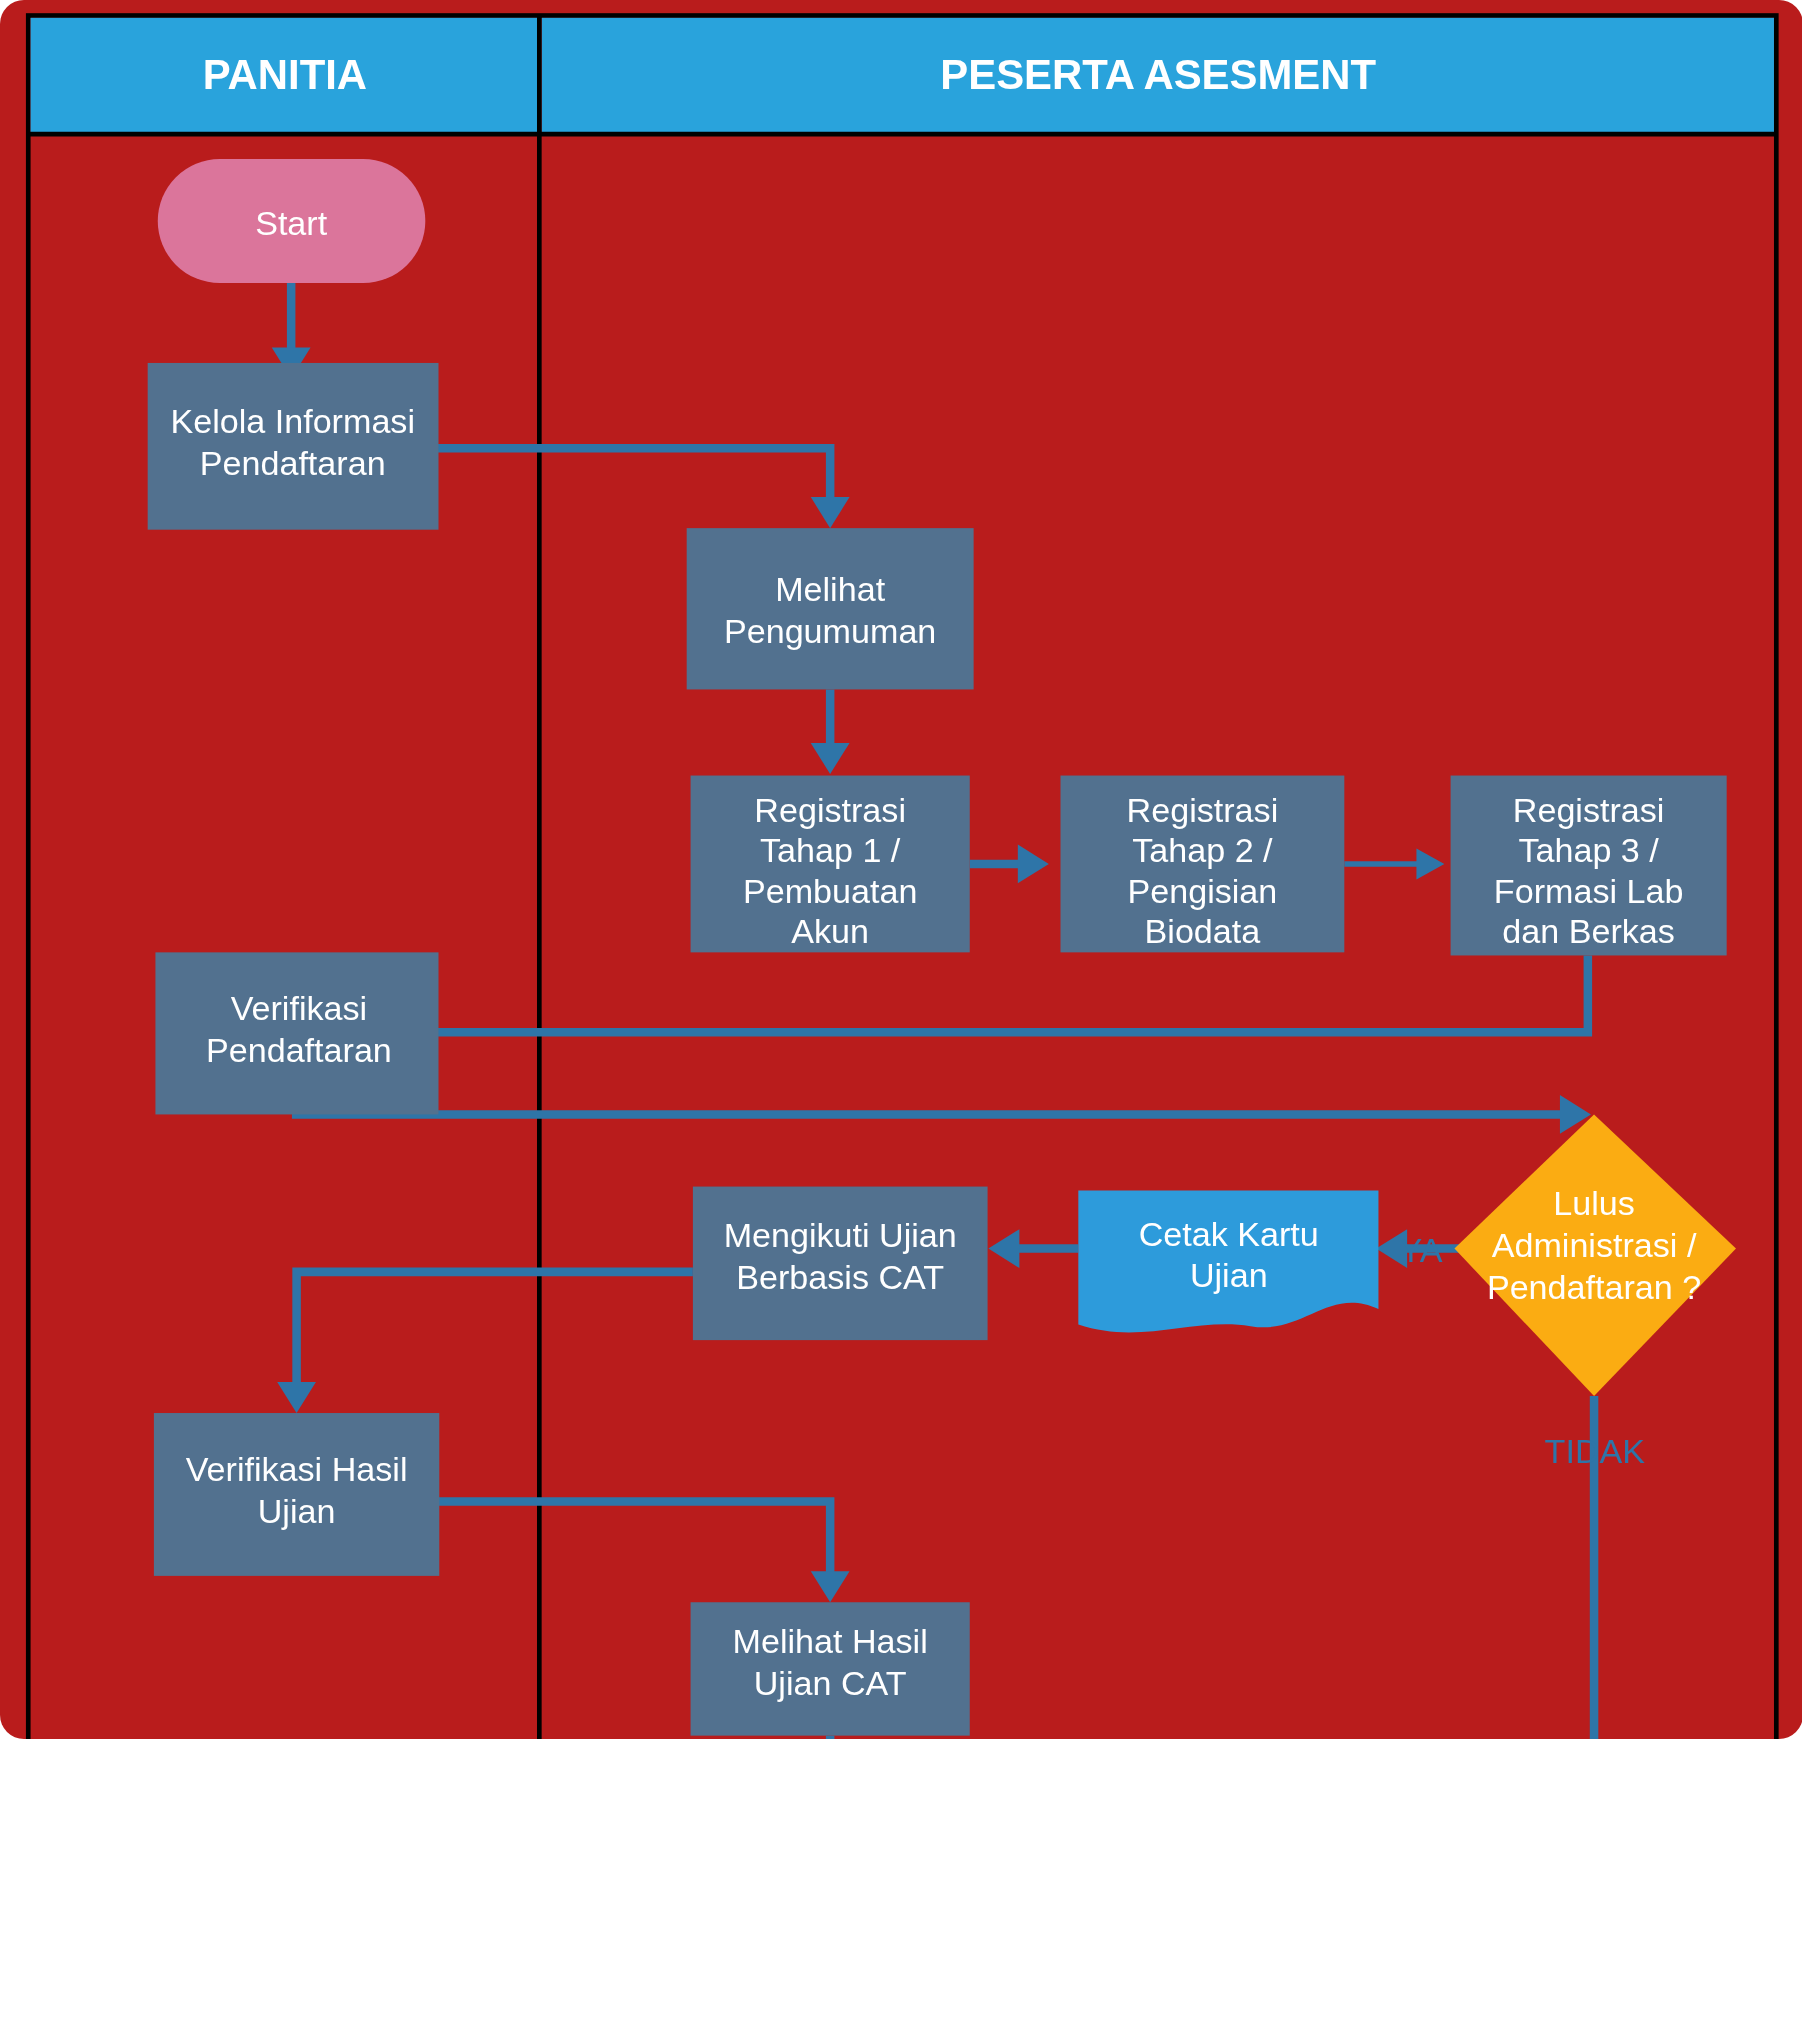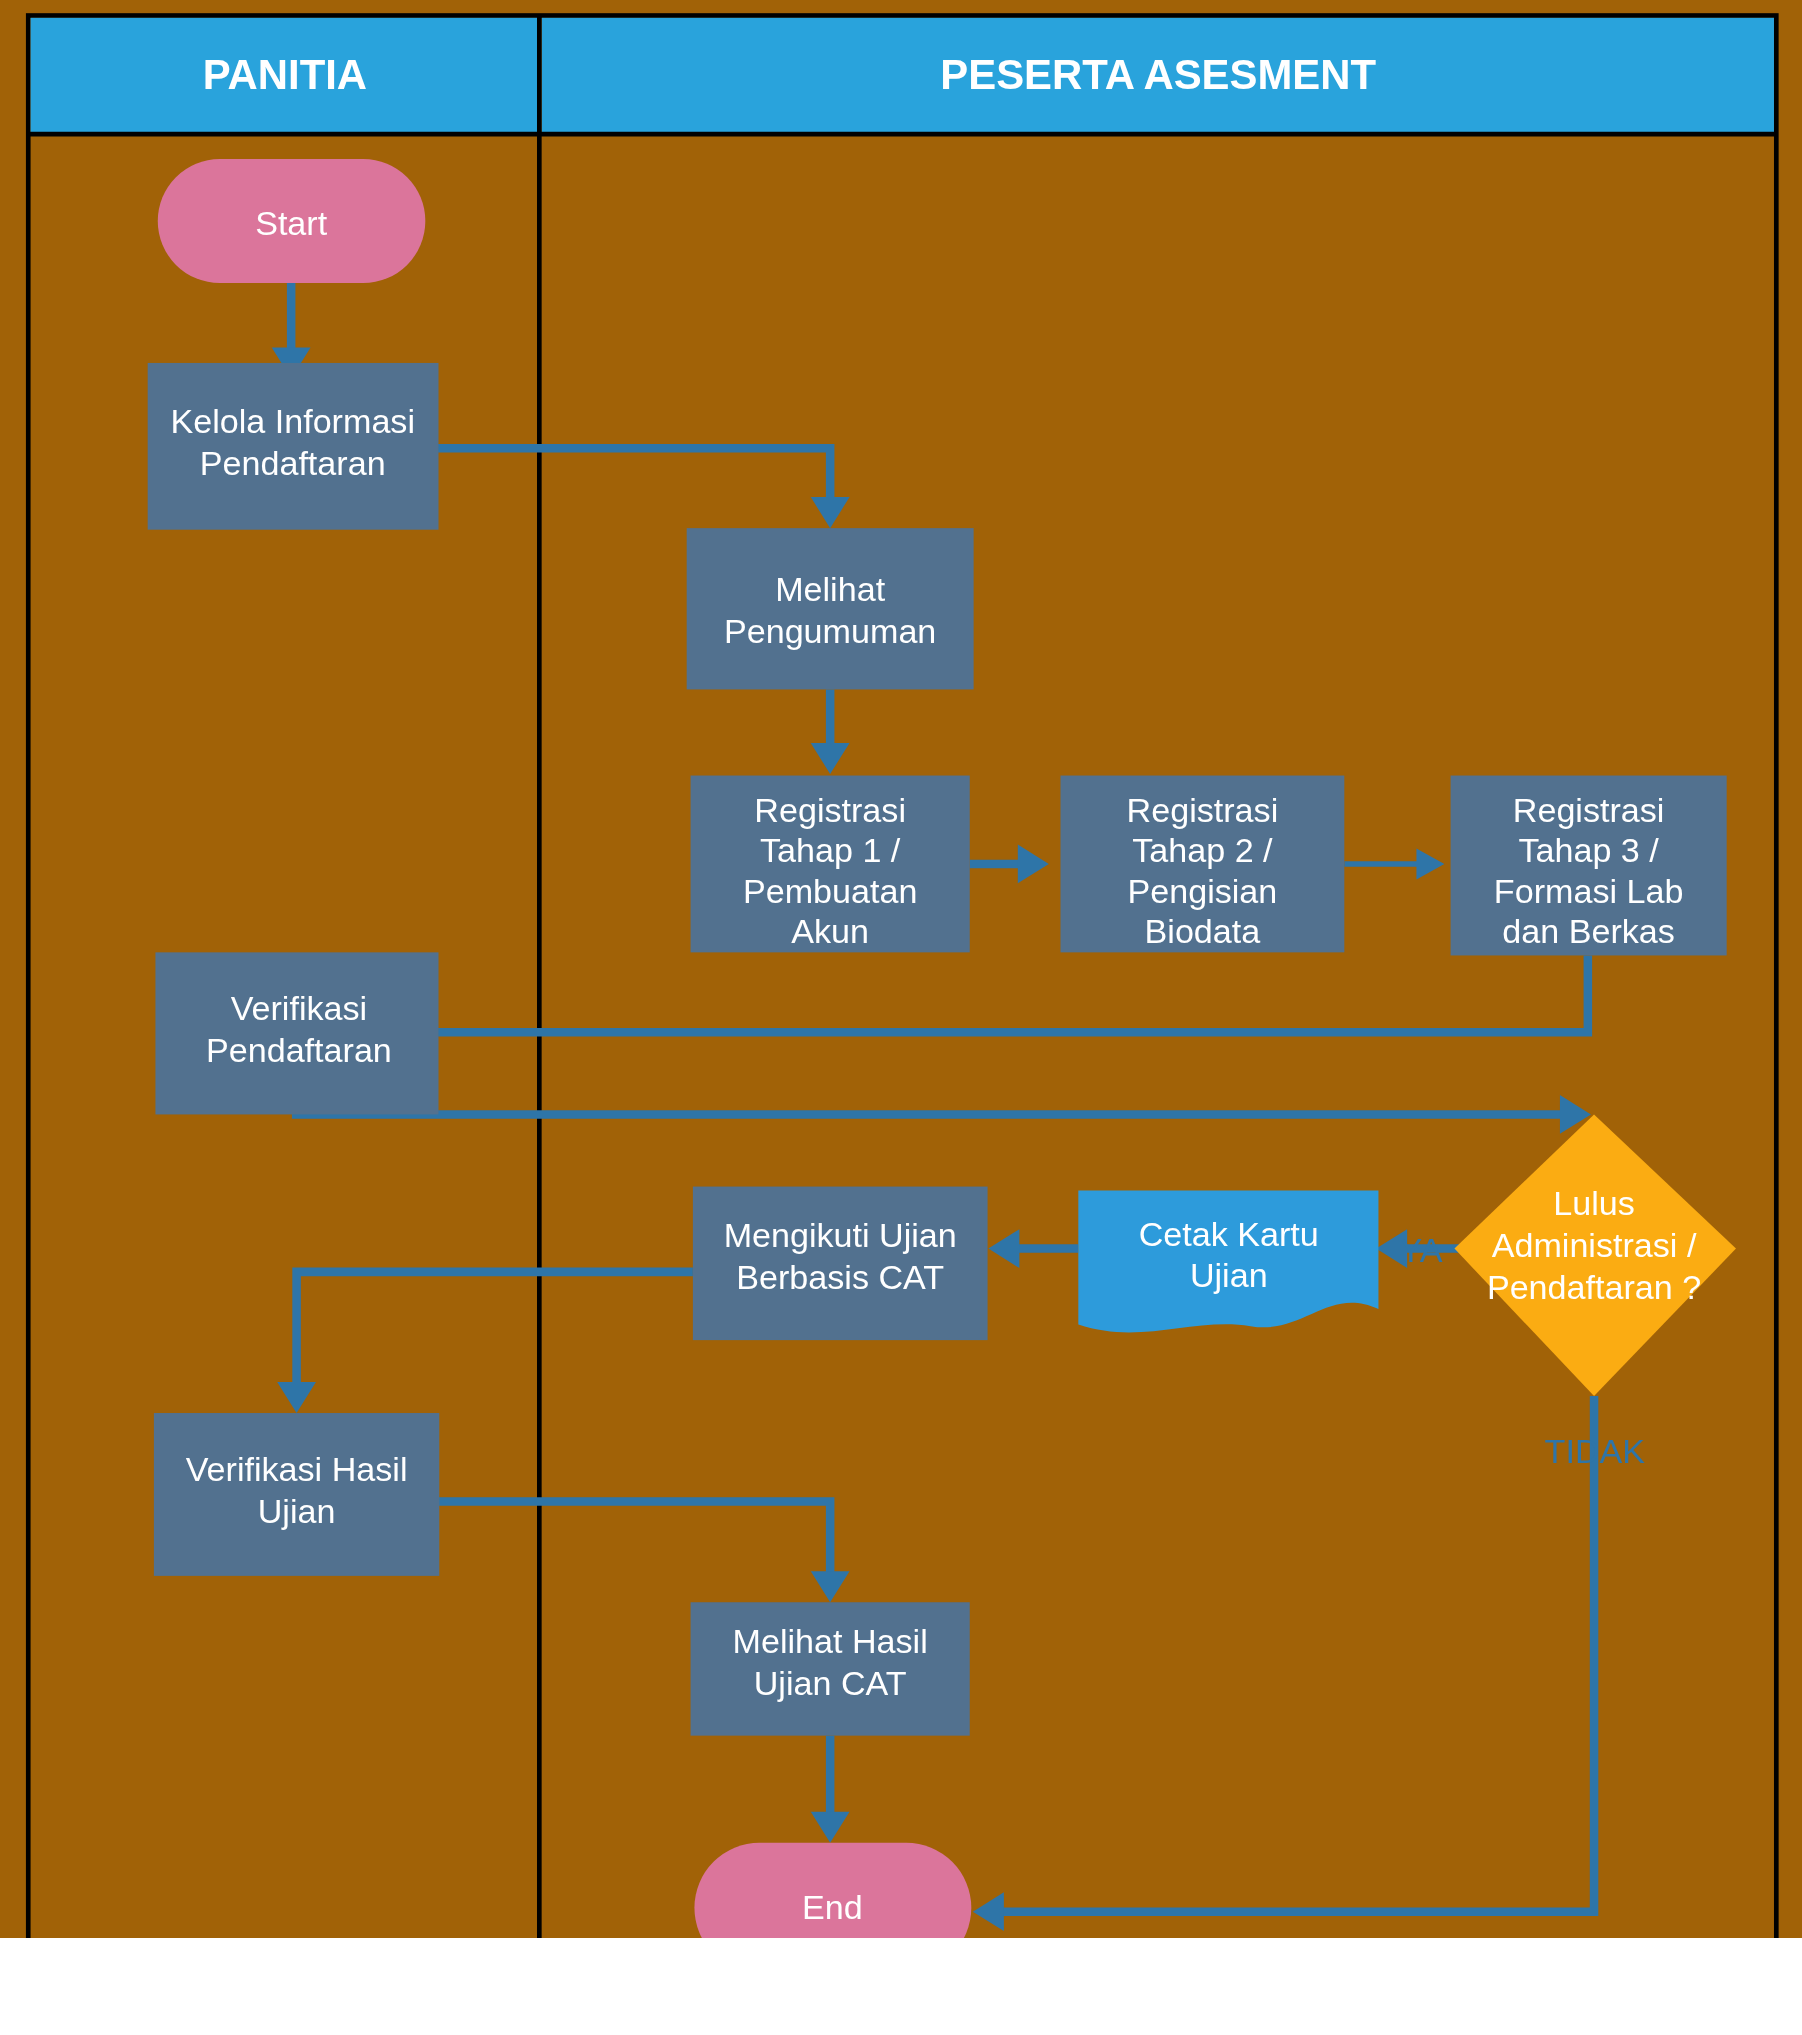--- a/index.html
+++ b/index.html
@@ -6,23 +6,24 @@
     margin: 0;
     padding: 0;
     background: #ffffff;
   }
   body {
     font-family: "Liberation Sans", sans-serif;
   }
   #canvas {
     position: relative;
     width: 1803px;
-    height: 1938px;
-    background: #a16207;
+    height: 1739px;
+    background: #b91c1c;
     overflow: hidden;
+    border-radius: 24px;
   }
   svg.flow {
     position: absolute;
     left: 0;
     top: 0;
     width: 1803px;
     height: 2035px;
   }
   .lane-header-text {
     font-family: "Liberation Sans", sans-serif;

